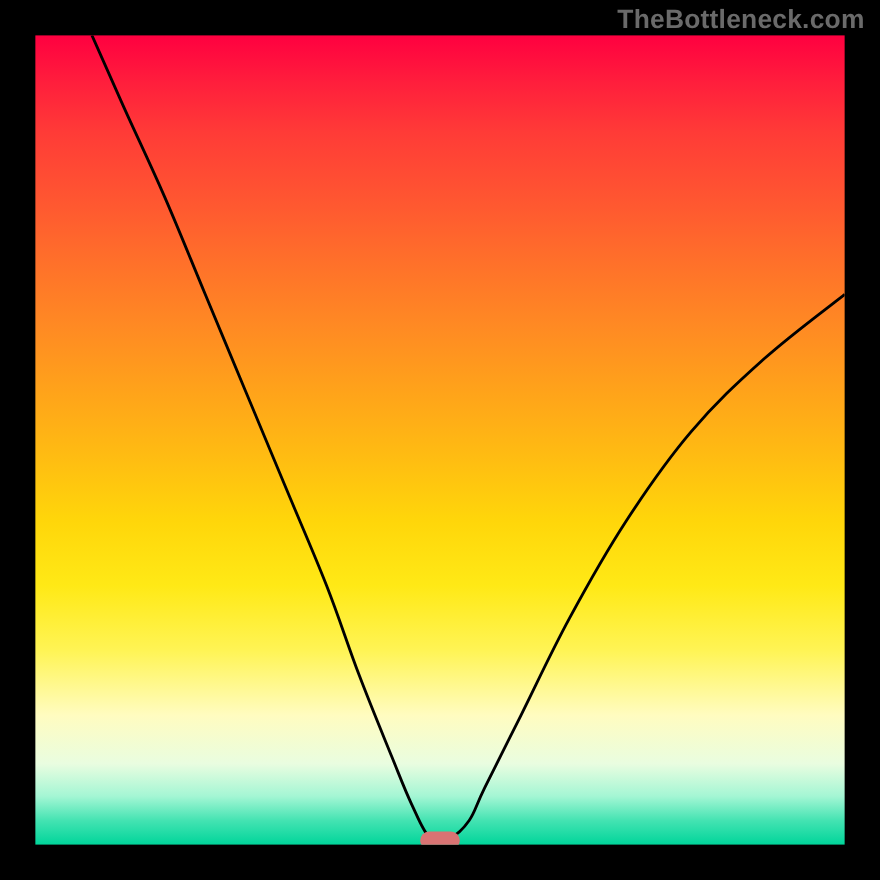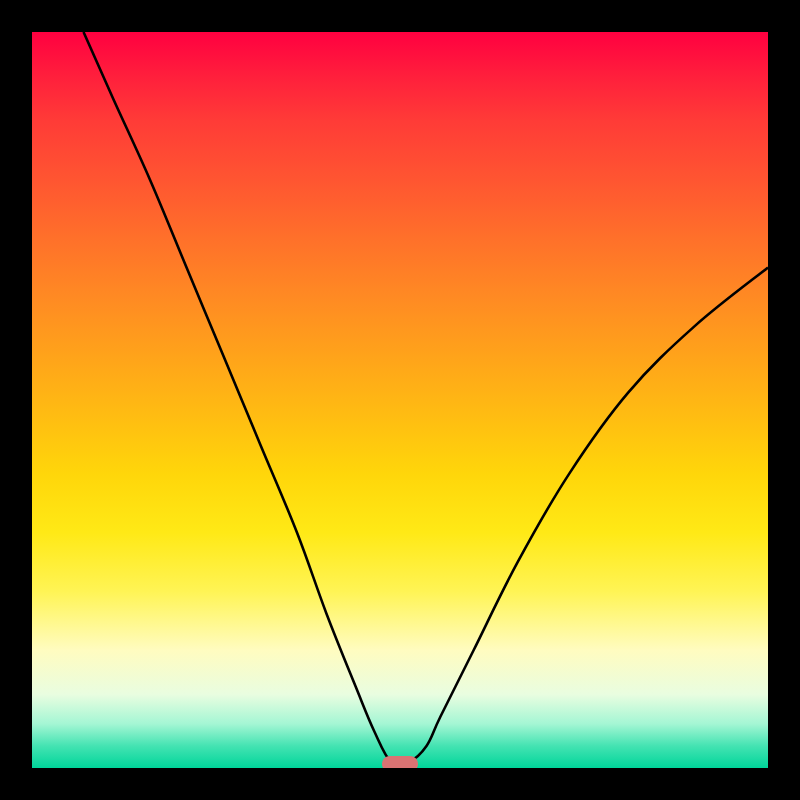--- a/index.html
+++ b/index.html
@@ -65,20 +65,21 @@
     border-radius: 8px;
     background: #d97373;
     transform: translate(-50%, -50%);
   }
 </style>
 </head>
 <body>
 
 <div class="frame">
 
+  <div class="watermark">TheBottleneck.com</div>
 
   <div class="plot-area">
 
     <div class="gradient-bg"></div>
 
     <svg class="curve" viewBox="0 0 100 100" preserveAspectRatio="none">
       <path id="curve-path" fill="none" stroke-width="0.35" stroke="#000000" d="M 7.000000000000001 0 C 7.720000000000001 1.6199999999999999, 9.38 5.4, 11 9 C 12.62 12.6, 14.2 15.86, 16 20 C 17.8 24.14, 19.2 27.68, 21 32 C 22.8 36.32, 24.2 39.67999999999999, 26 43.99999999999999 C 27.8 48.31999999999999, 29.2 51.68, 31 56 C 32.8 60.32, 34.38 63.86, 36 68 C 37.62 72.14, 38.56 75.22, 40 79 C 41.44 82.78, 42.83 86.12, 44 89 C 45.17 91.88, 45.636 93.164, 46.5 95 C 47.364 96.836, 47.95399999999999 98.444, 48.8 99.2 C 49.646 99.956, 50.336 99.596, 51.2 99.2 C 52.06400000000001 98.804, 52.826 98.116, 53.6 97 C 54.374 95.884, 54.348000000000006 95.34, 55.50000000000001 93 C 56.65200000000001 90.66, 58.11 87.78, 60 84 C 61.89 80.22, 63.66 76.32, 66 72 C 68.34 67.68, 70.3 64.14, 73 60 C 75.7 55.86, 77.94 52.6, 81 49 C 84.06 45.4, 86.58 43.06, 90 40 C 93.42 36.94, 98.2 33.44, 100 32"></path>
     </svg>
 
     <div id="marker" class="marker" style="left: 368px; top: 731.584px; background: rgb(217, 115, 115);"></div>

